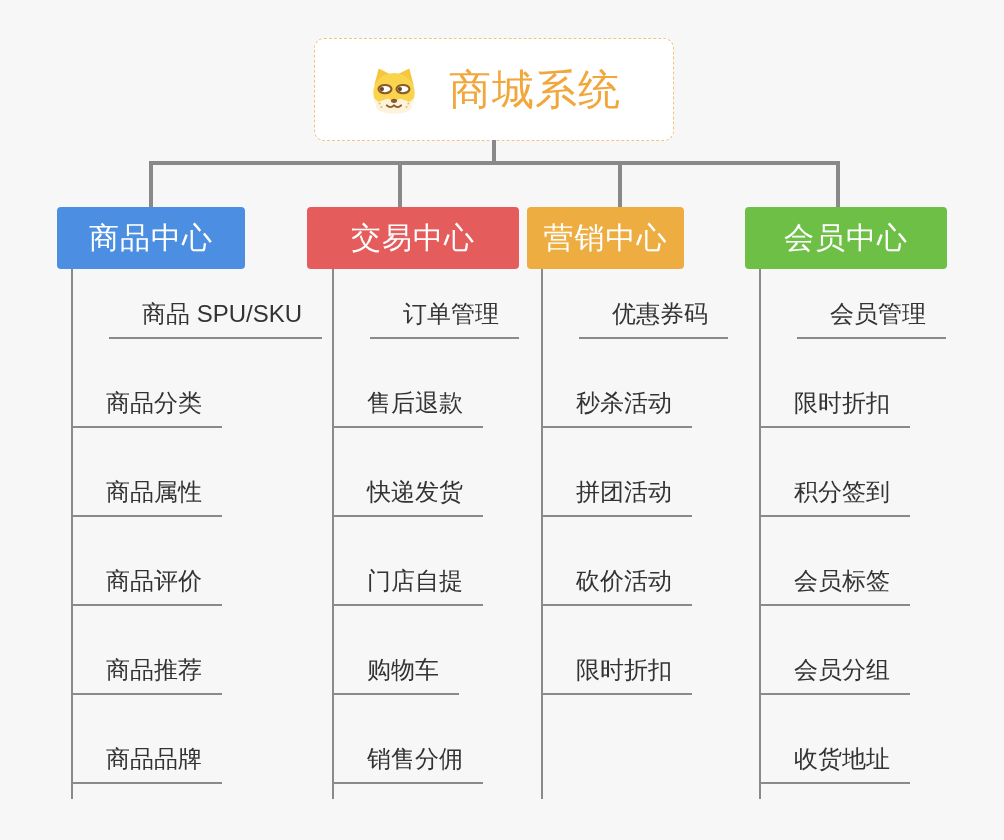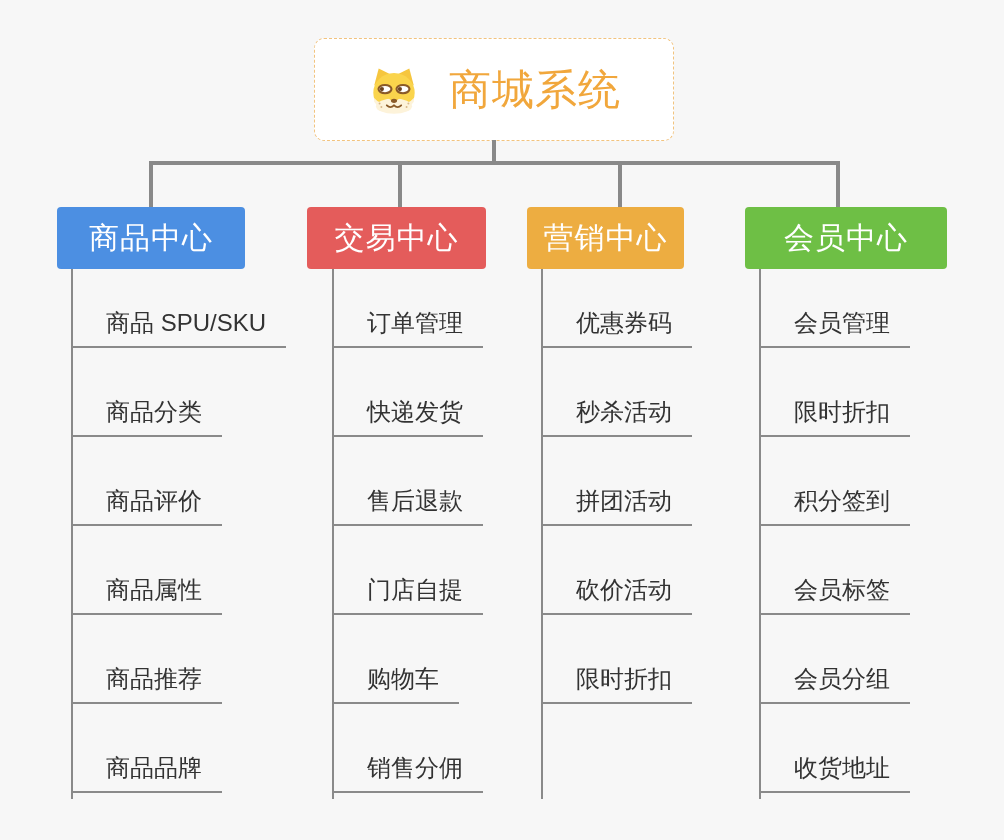--- a/index.html
+++ b/index.html
@@ -21,31 +21,31 @@
   .bus{left:149px;top:161px;width:690px;height:4px;}
   .stub{top:161px;width:4px;height:47px;}
   .stub-1{left:149px}.stub-2{left:398px}.stub-3{left:618px}.stub-4{left:836px}
   
   .branch{
     position:absolute;top:207px;height:62px;border-radius:4px;color:#FFFFFF;
     font-size:30px;display:flex;align-items:center;justify-content:center;
     letter-spacing:1px;cursor:pointer;
   }
   .b1{left:57px;width:188px;background:#4C8FE2}
-  .b2{left:307px;width:179px;background:#E45C5B}
+  .b2{left:307px;width:212px;background:#E45C5B}
   .b3{left:527px;width:157px;background:#EDAD41}
   .b4{left:745px;width:202px;background:#6EBF45}
   
   .col{
     position:absolute;top:269px;height:530px;width:260px;
     border-left:2px solid #8A8A8A;
   }
   .col-1{left:71px}.col-2{left:332px}.col-3{left:541px}.col-4{left:759px}
   .leaf{height:89px;display:flex;align-items:flex-end;}
-  .leaf:first-child{height:79px;}
+  .leaf:first-child{height:70px;padding-left:36px;}
   .leaf span{
     display:inline-block;white-space:nowrap;
     border-bottom:2px solid #8A8A8A;
     padding:0 20px 8px 33px;
     font-size:24px;color:#333333;line-height:1.2;cursor:pointer;
   }
 </style>
 </head>
 <body>
 
@@ -86,42 +86,42 @@
   <div class="branch b4">会员中心</div>
 
   <div class="col col-1">
     <div class="leaf">
         <span>商品 SPU/SKU</span>
       </div>
     <div class="leaf">
         <span>商品分类</span>
       </div>
     <div class="leaf">
-        <span>商品评价</span>
+        <span>商品属性</span>
       </div>
     <div class="leaf">
-        <span>商品属性</span>
+        <span>商品评价</span>
       </div>
     <div class="leaf">
         <span>商品推荐</span>
       </div>
     <div class="leaf">
         <span>商品品牌</span>
       </div>
   </div>
 
   <div class="col col-2">
     <div class="leaf">
         <span>订单管理</span>
       </div>
     <div class="leaf">
-        <span>快递发货</span>
+        <span>售后退款</span>
       </div>
     <div class="leaf">
-        <span>售后退款</span>
+        <span>快递发货</span>
       </div>
     <div class="leaf">
         <span>门店自提</span>
       </div>
     <div class="leaf">
         <span>购物车</span>
       </div>
     <div class="leaf">
         <span>销售分佣</span>
       </div>

